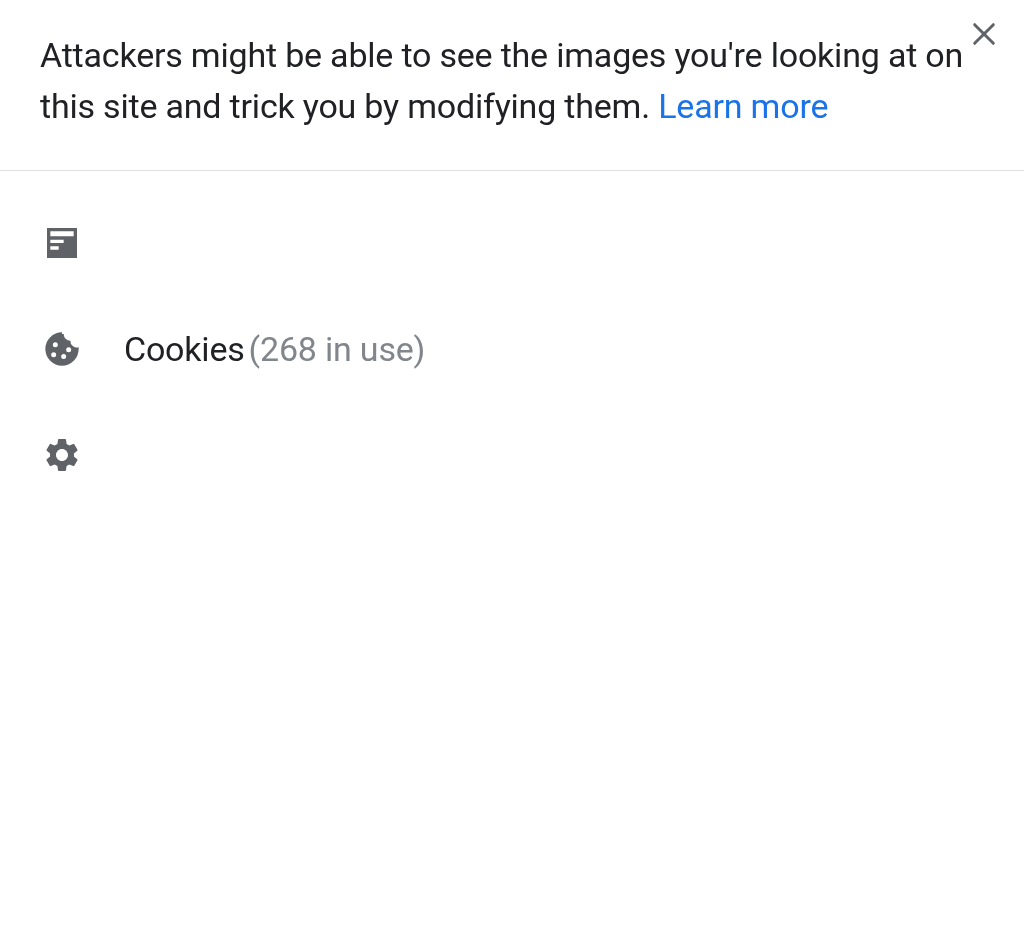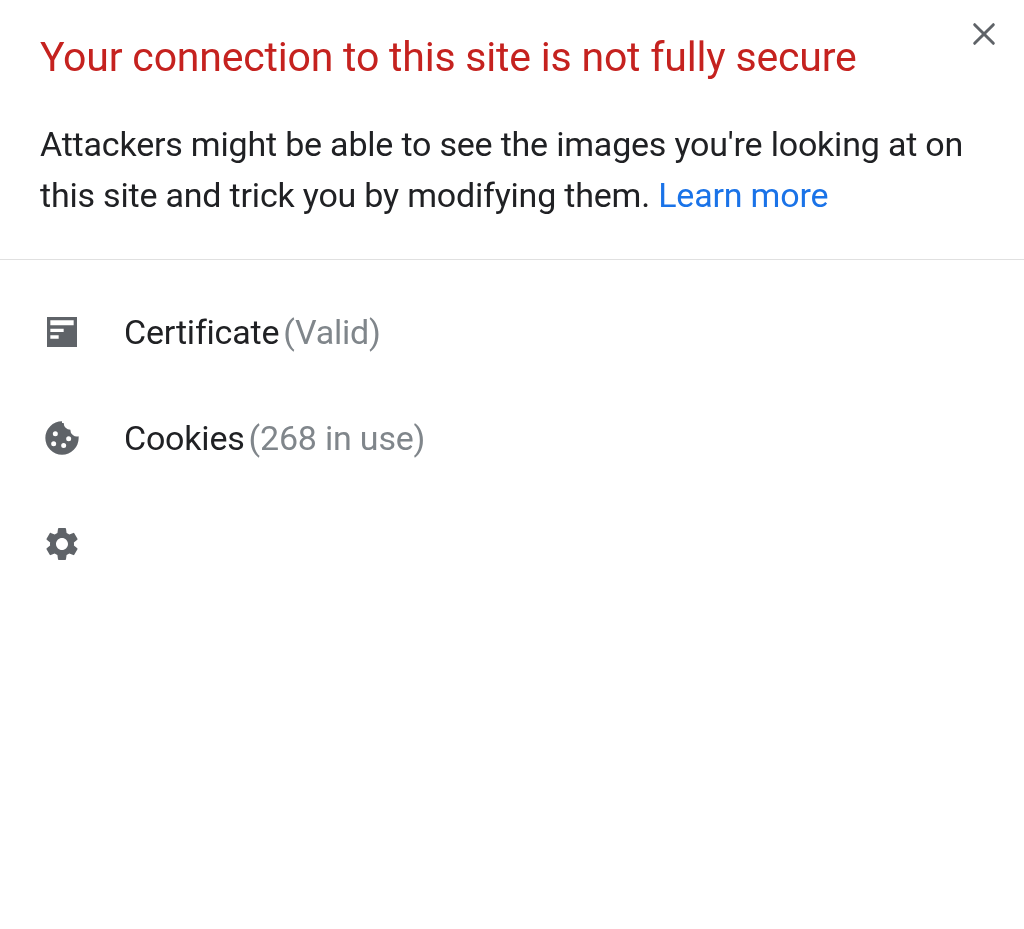--- a/index.html
+++ b/index.html
@@ -98,39 +98,34 @@
 
   <div class="close-btn">
     <span>
       <svg viewBox="0 0 24 24" stroke="currentColor" stroke-width="2.2" fill="none" stroke-linecap="round">
         <line x1="5" y1="5" x2="19" y2="19"></line>
         <line x1="19" y1="5" x2="5" y2="19"></line>
       </svg>
     </span>
   </div>
 
-  <h1 class="title">Your connection to this site is not fully secure</h1>
 
   <p class="description">
     <span>Attackers might be able to see the images you're looking at on this site and trick you by modifying them. </span><a class="learn-more">Learn more</a>
   </p>
 
   <hr class="divider">
 
   <div class="item-list">
 
     <div class="item-row">
       <span class="item-icon">
         <svg viewBox="0 0 24 24" fill="currentColor">
           <path d="M3 3h18v18H3V3zm2 2v3h14V5H5zm0 5v2h8v-2H5zm0 4v2h5v-2H5zm11-1.5a1.5 1.5 0 1 1 0 3 1.5 1.5 0 0 1 0-3z"></path>
         </svg>
-      </span>
-      <span>
-        <span class="item-label">Certificate</span>
-        <span class="item-status">(Valid)</span>
       </span>
     </div>
 
     <div class="item-row">
       <span class="item-icon">
         <svg viewBox="0 0 24 24" fill="currentColor">
           <path d="M12 2a10 10 0 1 0 10 10c0-.34-.02-.67-.05-1A4 4 0 0 1 17 7a4 4 0 0 1-4-4c-.33-.03-.66-.05-1-.05V2zm-4 6a1.5 1.5 0 1 1 0 3 1.5 1.5 0 0 1 0-3zm-1 6a1.5 1.5 0 1 1 0 3 1.5 1.5 0 0 1 0-3zm6 1a1.5 1.5 0 1 1 0 3 1.5 1.5 0 0 1 0-3zm3-4a1.5 1.5 0 1 1 0 3 1.5 1.5 0 0 1 0-3z"></path>
         </svg>
       </span>
       <span>

